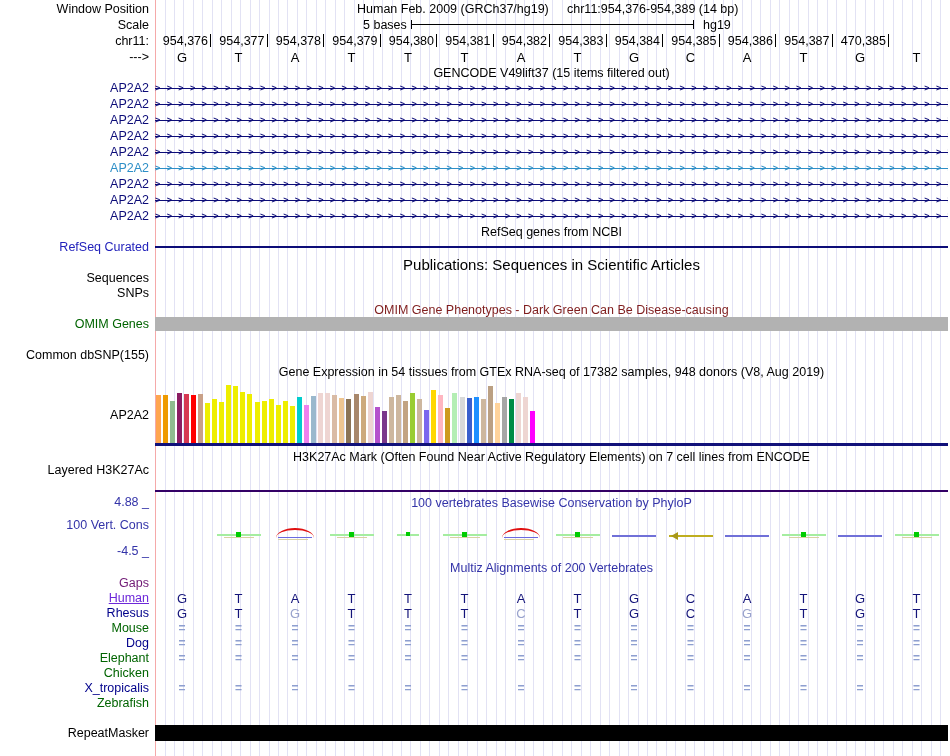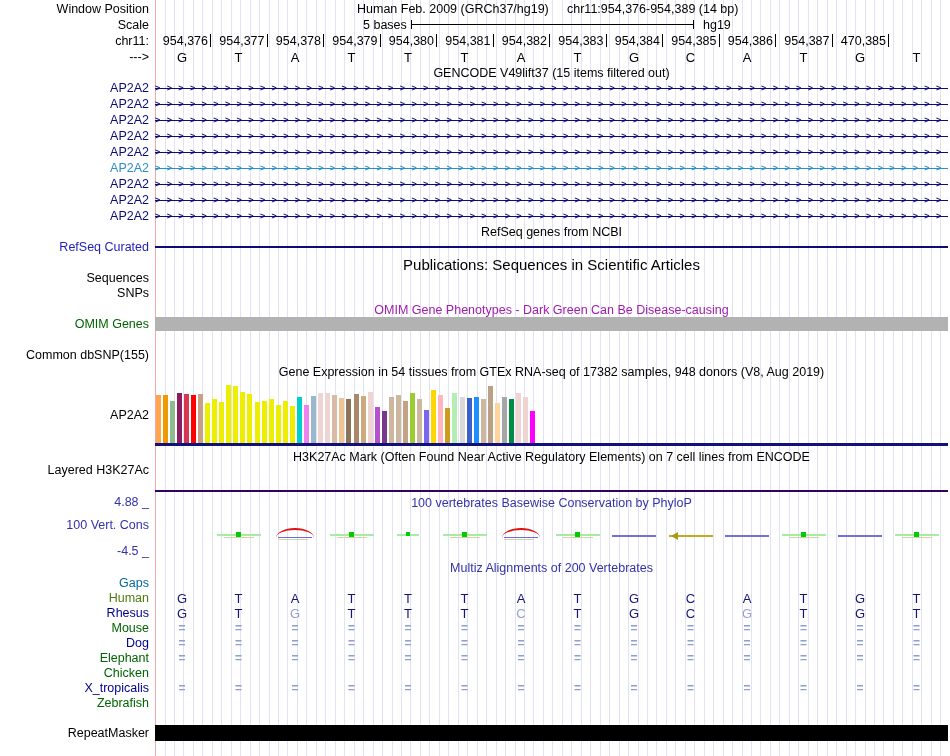--- a/index.html
+++ b/index.html
@@ -255,21 +255,21 @@
     </div>
 
   <div class="title" style="top:225px">RefSeq genes from NCBI</div>
   <span class="lbl" style="top:240px;color:#2222bb">RefSeq Curated</span>
   <div class="hline" style="top:246px;left:155px;width:793px;height:2px;background:#0c0c78"></div>
 
   <div class="title" style="top:256px;font-size:15px">Publications: Sequences in Scientific Articles</div>
   <span class="lbl" style="top:271px">Sequences</span>
   <span class="lbl" style="top:286px">SNPs</span>
 
-  <div class="title" style="top:303px;color:#a21caf">OMIM Gene Phenotypes - Dark Green Can Be Disease-causing</div>
+  <div class="title" style="top:303px;color:#7f1d1d">OMIM Gene Phenotypes - Dark Green Can Be Disease-causing</div>
   <span class="lbl" style="top:317px;color:#006400">OMIM Genes</span>
   <div class="hline" style="top:317px;left:155px;width:793px;height:14px;background:#b2b2b2"></div>
 
   <span class="lbl" style="top:348px">Common dbSNP(155)</span>
 
   <div class="title" style="top:365px;font-size:12.5px">Gene Expression in 54 tissues from GTEx RNA-seq of 17382 samples, 948 donors (V8, Aug 2019)</div>
   <span class="lbl" style="top:408px">AP2A2</span>
   <div class="abs" style="top:385px;left:155px;width:793px;height:58px" id="gtex-bars">
       <div class="bar" style="left: 0.5px; height: 48px; background: rgb(255, 165, 79);"></div>
       <div class="bar" style="left: 7.6px; height: 48px; background: rgb(238, 154, 0);"></div>
@@ -390,23 +390,23 @@
       </div>
       <div class="glyph" style="top: 527px; left: 894.5px; width: 44px;">
         <div class="abs" style="left: 0px; top: 7px; width: 44px; height: 1.5px; background: rgb(165, 237, 160);"></div>
         <div class="abs" style="left: 7px; top: 10px; width: 30px; height: 1px; background: rgb(217, 208, 164);"></div>
         <div class="abs" style="left: 19.5px; top: 5px; width: 5px; height: 5px; background: rgb(0, 204, 0);"></div>
       </div>
     </div>
   <span class="lbl" style="top:544px;color:#3333a8">-4.5 _</span>
 
   <div class="title" style="top:561px;color:#3333a8">Multiz Alignments of 200 Vertebrates</div>
-  <span class="lbl" style="top:576px;color:#0369a1">Gaps</span>
+  <span class="lbl" style="top:576px;color:#701a75">Gaps</span>
   <div id="multiz-rows">
-      <span class="lbl" style="top: 591px; color: #4d7c0f;">Human</span>
+      <span class="lbl" style="top: 591px; color: #6d28d9; text-decoration: underline;">Human</span>
       <div class="mzcell" style="left: 153.5px; top: 591px; color: rgb(20, 20, 122);">G</div>
       <div class="mzcell" style="left: 210px; top: 591px; color: rgb(20, 20, 122);">T</div>
       <div class="mzcell" style="left: 266.5px; top: 591px; color: rgb(20, 20, 122);">A</div>
       <div class="mzcell" style="left: 323px; top: 591px; color: rgb(20, 20, 122);">T</div>
       <div class="mzcell" style="left: 379.5px; top: 591px; color: rgb(20, 20, 122);">T</div>
       <div class="mzcell" style="left: 436px; top: 591px; color: rgb(20, 20, 122);">T</div>
       <div class="mzcell" style="left: 492.5px; top: 591px; color: rgb(20, 20, 122);">A</div>
       <div class="mzcell" style="left: 549px; top: 591px; color: rgb(20, 20, 122);">T</div>
       <div class="mzcell" style="left: 605.5px; top: 591px; color: rgb(20, 20, 122);">G</div>
       <div class="mzcell" style="left: 662px; top: 591px; color: rgb(20, 20, 122);">C</div>

